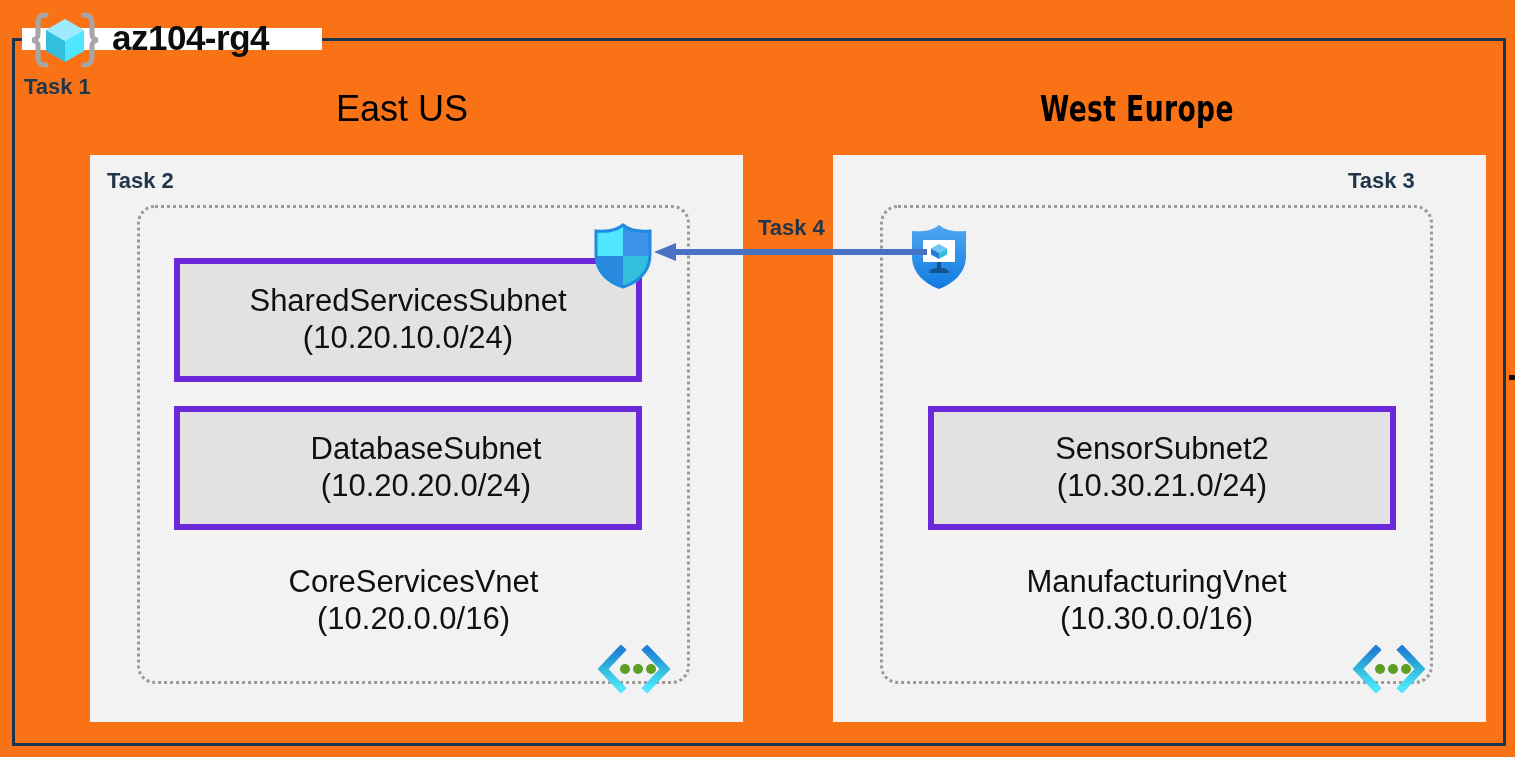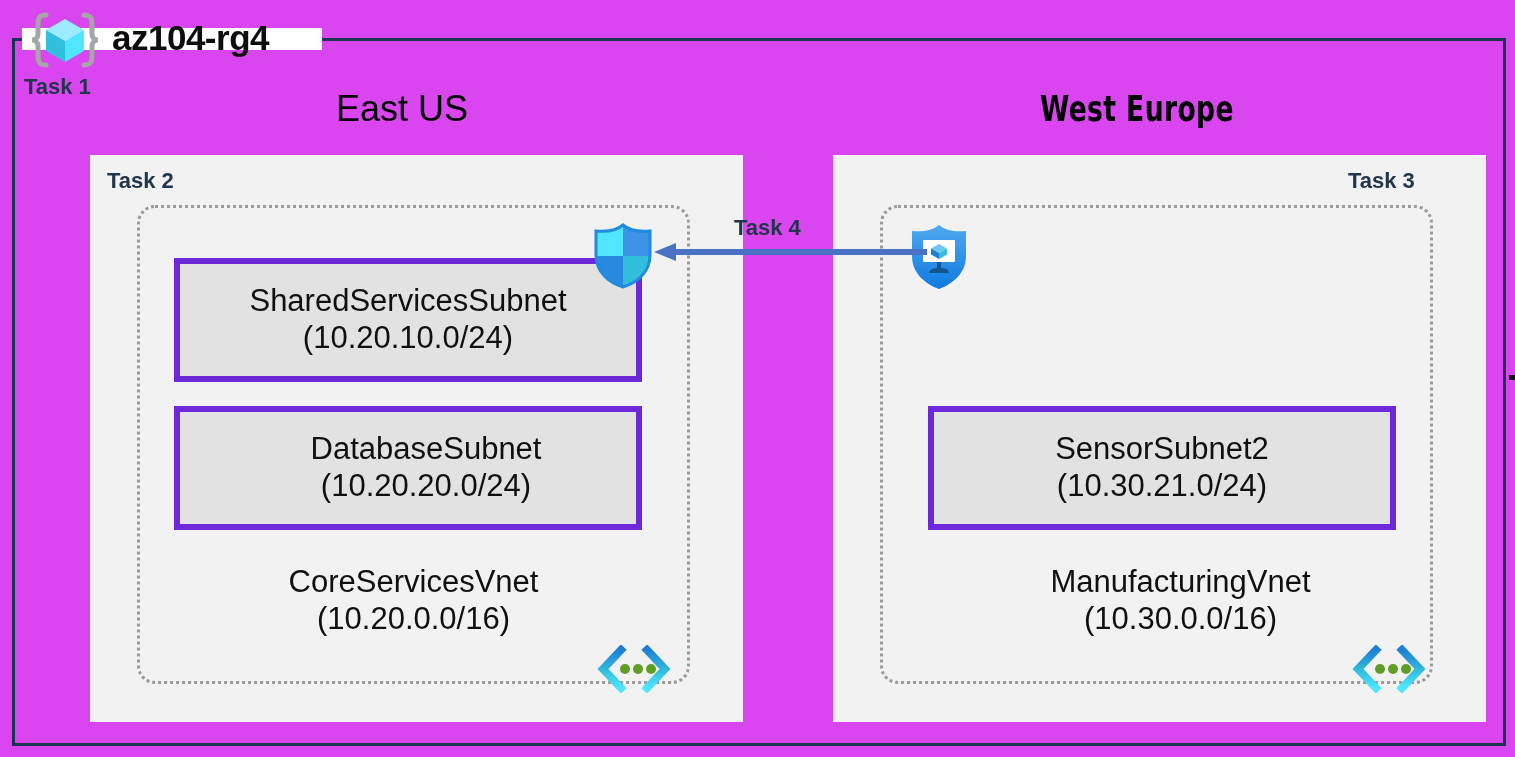--- a/index.html
+++ b/index.html
@@ -7,21 +7,21 @@
     padding: 0;
     background: #ffffff;
   }
   body {
     font-family: "Liberation Sans", sans-serif;
   }
   #canvas {
     position: relative;
     width: 1515px;
     height: 757px;
-    background: #d946ef;
+    background: #f97316;
     overflow: hidden;
   }
 
   
   .rg-frame {
     position: absolute;
     left: 12px;
     top: 38px;
     width: 1494px;
     height: 708px;
@@ -104,21 +104,21 @@
 
   .task-label {
     position: absolute;
     font-size: 22px;
     font-weight: bold;
     color: #21354b;
     white-space: nowrap;
   }
   .task-label.t2 { left: 107px;  top: 168px; }
   .task-label.t3 { left: 1348px; top: 168px; }
-  .task-label.t4 { left: 734px;  top: 215px; }
+  .task-label.t4 { left: 758px;  top: 215px; }
 
   
   .vnet-box {
     position: absolute;
     border: 3px dotted #9a9a9a;
     border-radius: 18px;
     box-sizing: border-box;
     background: transparent;
   }
   .vnet-box.left  { left: 137px; top: 205px; width: 553px; height: 479px; }
@@ -151,21 +151,21 @@
   
   .vnet-caption {
     position: absolute;
     text-align: center;
     width: 553px;
     font-size: 31px;
     color: #101010;
     line-height: 1.2;
   }
   .vnet-caption.left  { left: 137px; top: 563px; }
-  .vnet-caption.right { left: 904px; top: 563px; }
+  .vnet-caption.right { left: 880px; top: 563px; }
 
   
   .vnet-glyph {
     position: absolute;
     width: 74px;
     height: 48px;
   }
   .vnet-glyph.left  { left: 597px;  top: 645px; }
   .vnet-glyph.right { left: 1352px; top: 645px; }
 

